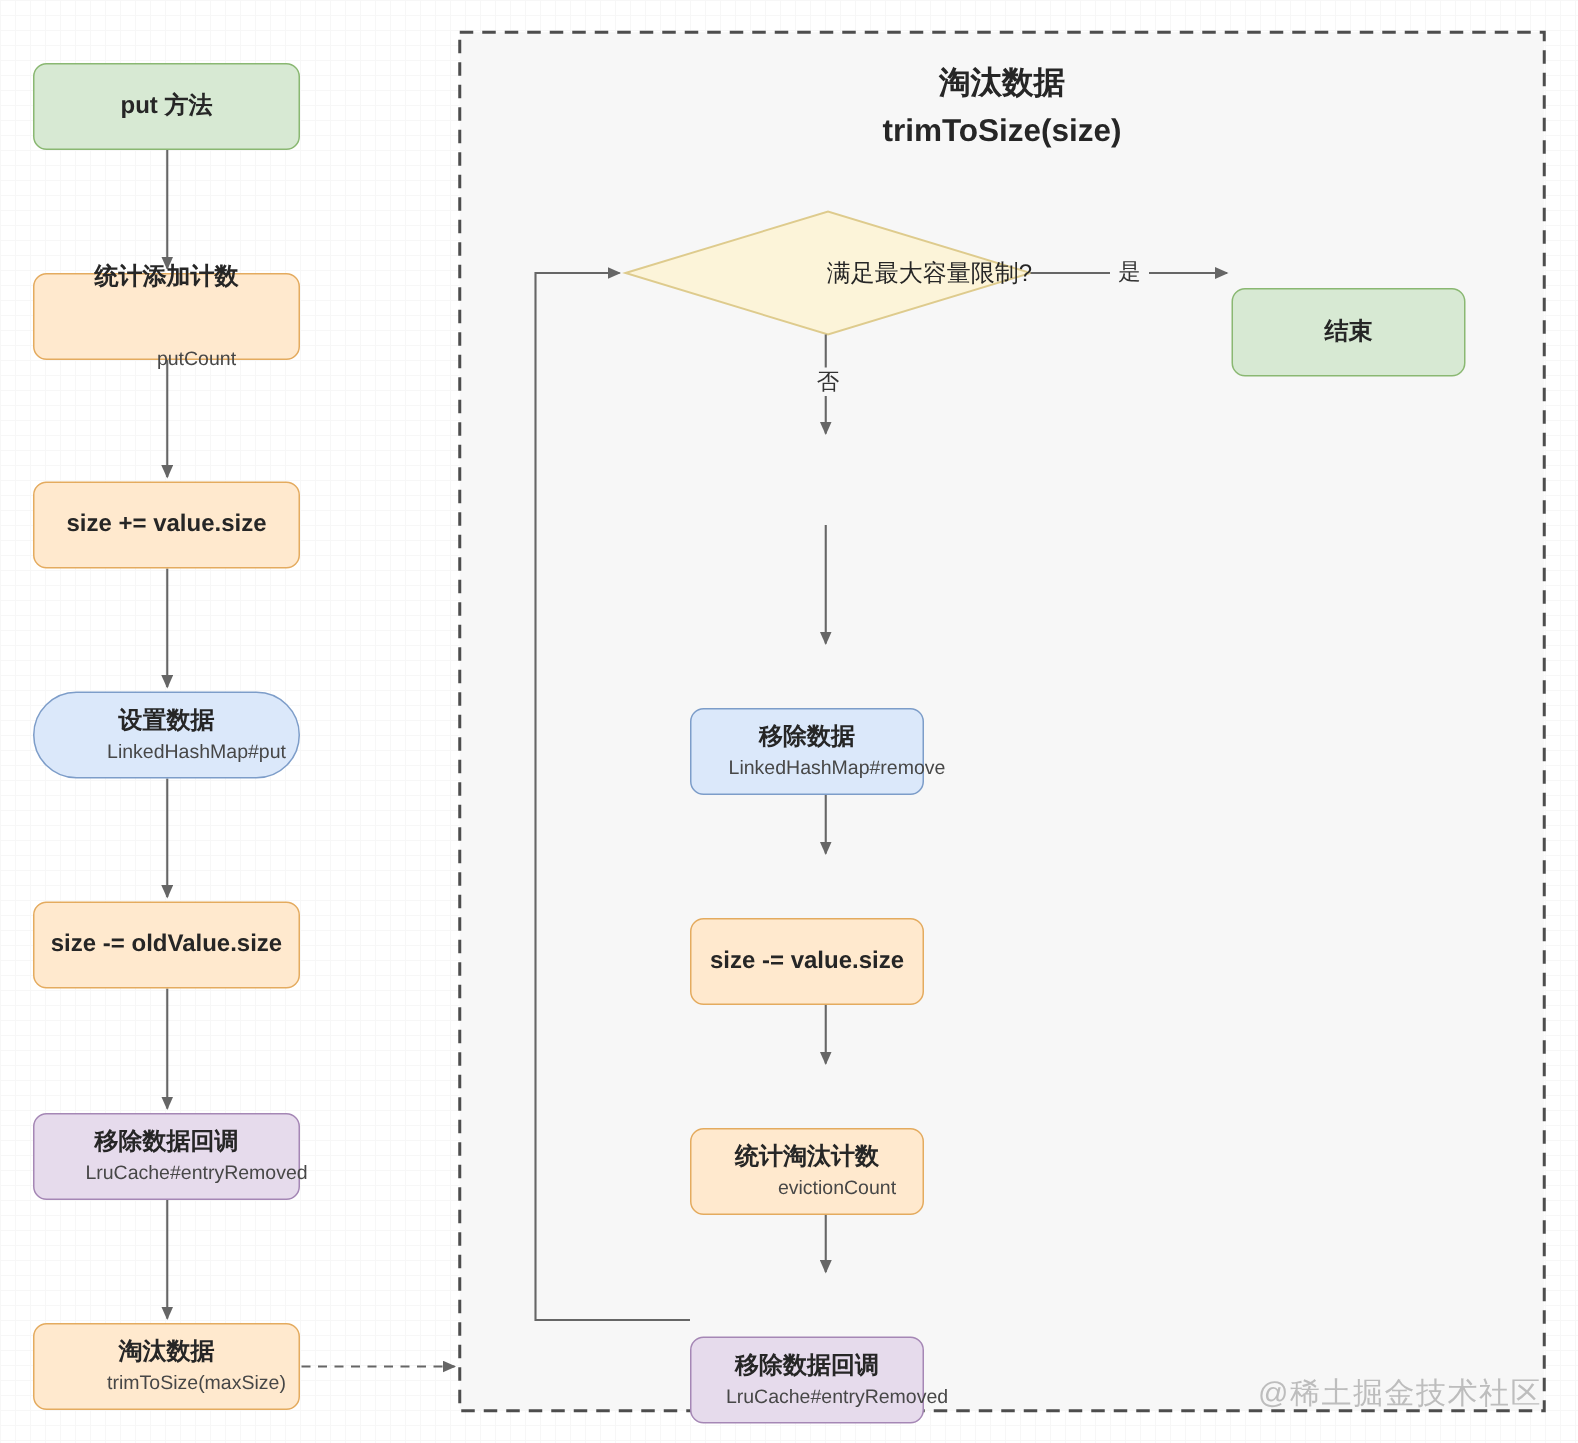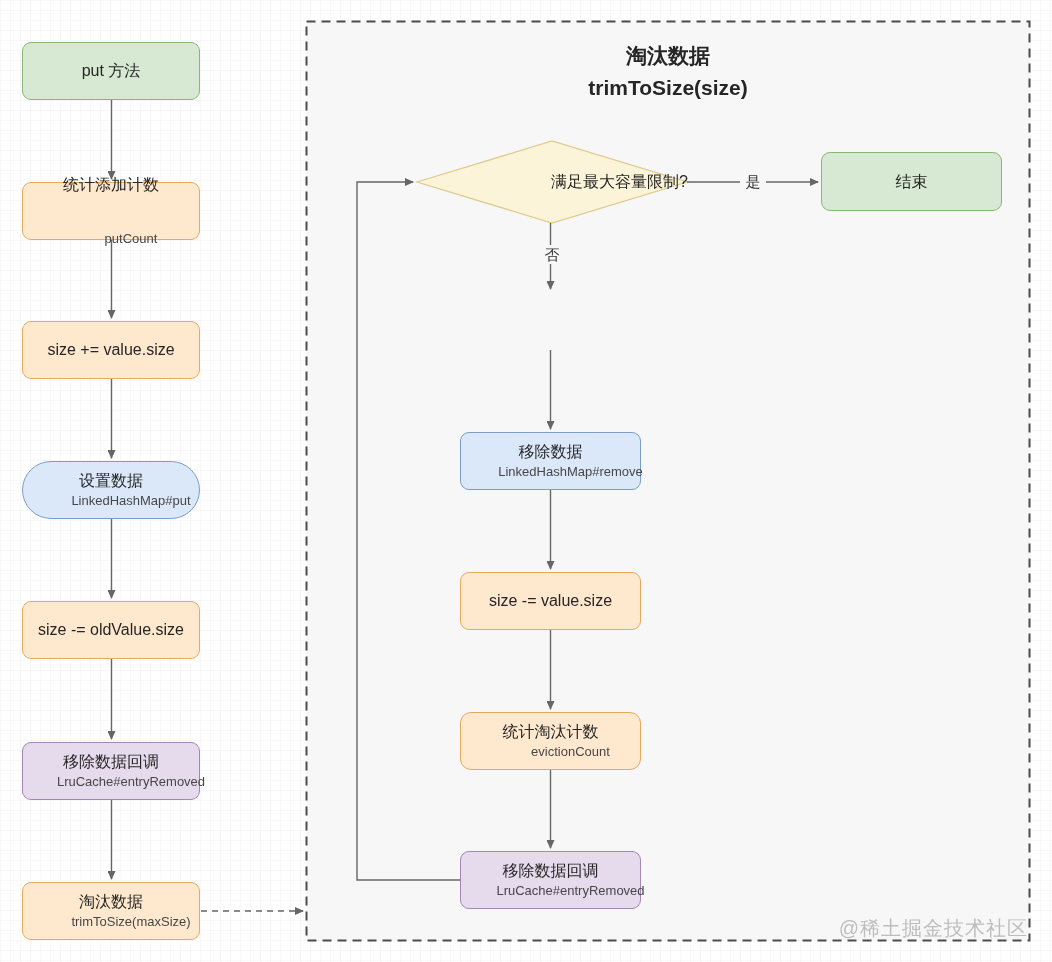--- a/index.html
+++ b/index.html
@@ -19,28 +19,28 @@
   #connectors .dashed{stroke-dasharray:6 5;}
   #panel-rect{fill:var(--panel-fill,#f7f7f7);stroke:var(--panel-border,#4d4d4d);stroke-width:2;stroke-dasharray:9 6;}
   #diamond{fill:var(--yellow-fill,#fcf4d9);stroke:var(--yellow-stroke,#decb8d);stroke-width:1.3;}
   .ah{fill:var(--arrow,#666);}
   .node{
     position:absolute;box-sizing:border-box;width:178px;height:58px;
     border-radius:9px;border:1px solid #999;
     display:flex;flex-direction:column;align-items:center;justify-content:center;
     text-align:center;line-height:1.25;
   }
-  .node .label{font-size:16px;font-weight:400;color:#262626;}
+  .node .label{font-size:16px;font-weight:700;color:#262626;}
   .node .sub{font-size:13px;color:#474747;margin-top:2px;padding-left:40px;}
   .node .sub:empty{display:none;}
   .green {background:var(--green-fill,#d7e9d3); border-color:var(--green-stroke,#8ab872);}
   .orange{background:var(--orange-fill,#ffe9ce);border-color:var(--orange-stroke,#e4ab5f);}
   .blue  {background:var(--blue-fill,#dbe8fa);  border-color:var(--blue-stroke,#7d9dc9);}
   .purple{background:var(--purple-fill,#e6dbec);border-color:var(--purple-stroke,#a587b5);}
-  .panel-node{width:181px;}
+  .panel-node{width:156px;margin-top:40px;}
   #panel-title{
     position:absolute;left:306px;top:40px;width:724px;text-align:center;
     font-size:21px;font-weight:bold;color:#262626;line-height:32px;
   }
   #decision-label{
     position:absolute;left:468px;top:172px;width:220px;text-align:right;
     font-size:16px;font-weight:500;color:#262626;
   }
   .branch-label{
     position:absolute;width:26px;text-align:center;font-size:15px;color:#333;
@@ -131,21 +131,21 @@
   </div>
 
   <div class="node blue panel-node" style="left:460px;top:432px;">
     <div class="label">移除数据</div>
     <div class="sub">LinkedHashMap#remove</div>
   </div>
   <div class="node orange panel-node" style="left:460px;top:572px;">
     <div class="label">size -= value.size</div>
 
   </div>
-  <div class="node orange panel-node" style="left:460px;top:712px;border-radius:11px;">
+  <div class="node orange panel-node" style="left:460px;top:712px;">
     <div class="label">统计淘汰计数</div>
     <div class="sub">evictionCount</div>
   </div>
   <div class="node purple panel-node" style="left:460px;top:851px;">
     <div class="label">移除数据回调</div>
     <div class="sub">LruCache#entryRemoved</div>
   </div>
 
   <div id="watermark">@稀土掘金技术社区</div>
 </div>

